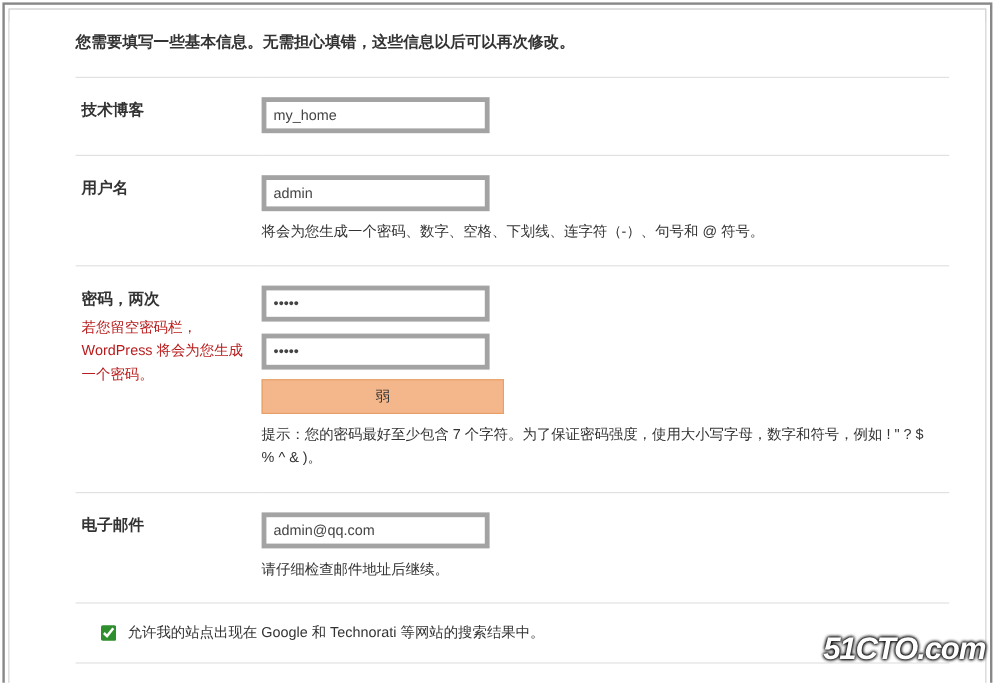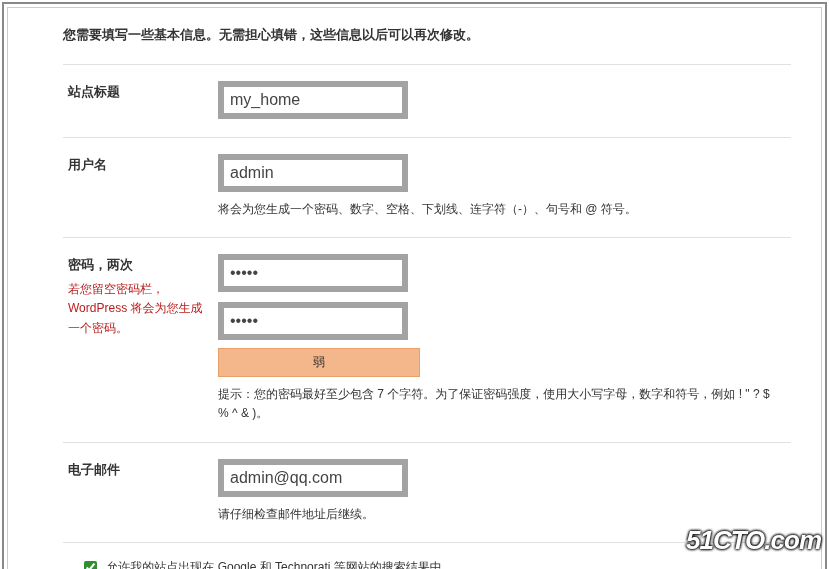--- a/index.html
+++ b/index.html
@@ -52,23 +52,23 @@
       padding: 16px 10px 18px 0;
     }
     .sub {
       font-weight: normal;
       font-size: 12px;
       color: #b91c1c;
       margin-top: 6px;
       line-height: 1.6;
     }
     input[type="text"], input[type="password"] {
-      border: 6px solid #a3a3a3;
+      border: 4px solid #a3a3a3;
       padding: 4px 6px;
-      font-size: 16px;
+      font-size: 12px;
       width: 190px;
       font-family: inherit;
       color: #444;
     }
     .description {
       margin-top: 8px;
       color: #333;
       font-size: 12px;
       line-height: 1.6;
     }
@@ -142,21 +142,21 @@
 
 <div class="outer-border">
   <div class="inner-border">
     <div class="container">
 
       <p class="intro">您需要填写一些基本信息。无需担心填错，这些信息以后可以再次修改。</p>
 
       <table class="form-table">
         <tbody>
             <tr>
-          <th><span>站点标题</span></th>
+          <th><span>技术博客</span></th>
           <td>
             <input type="text" value="my_home" style="">
           </td>
         </tr>
         <tr>
           <th><span>用户名</span></th>
           <td>
             <input type="text" value="admin" style="">
             <div class="description">将会为您生成一个密码、数字、空格、下划线、连字符（-）、句号和 @ 符号。</div>
           </td>

